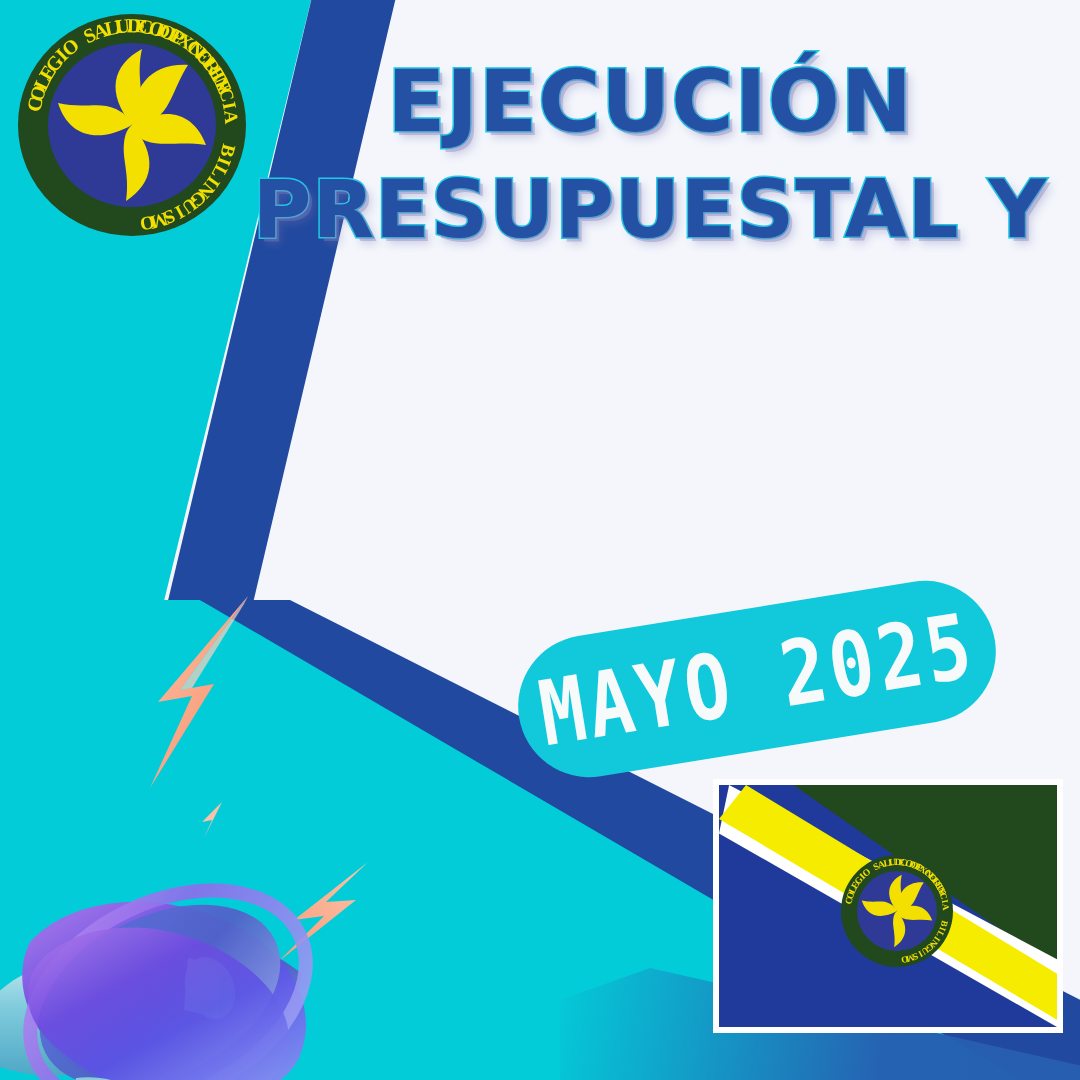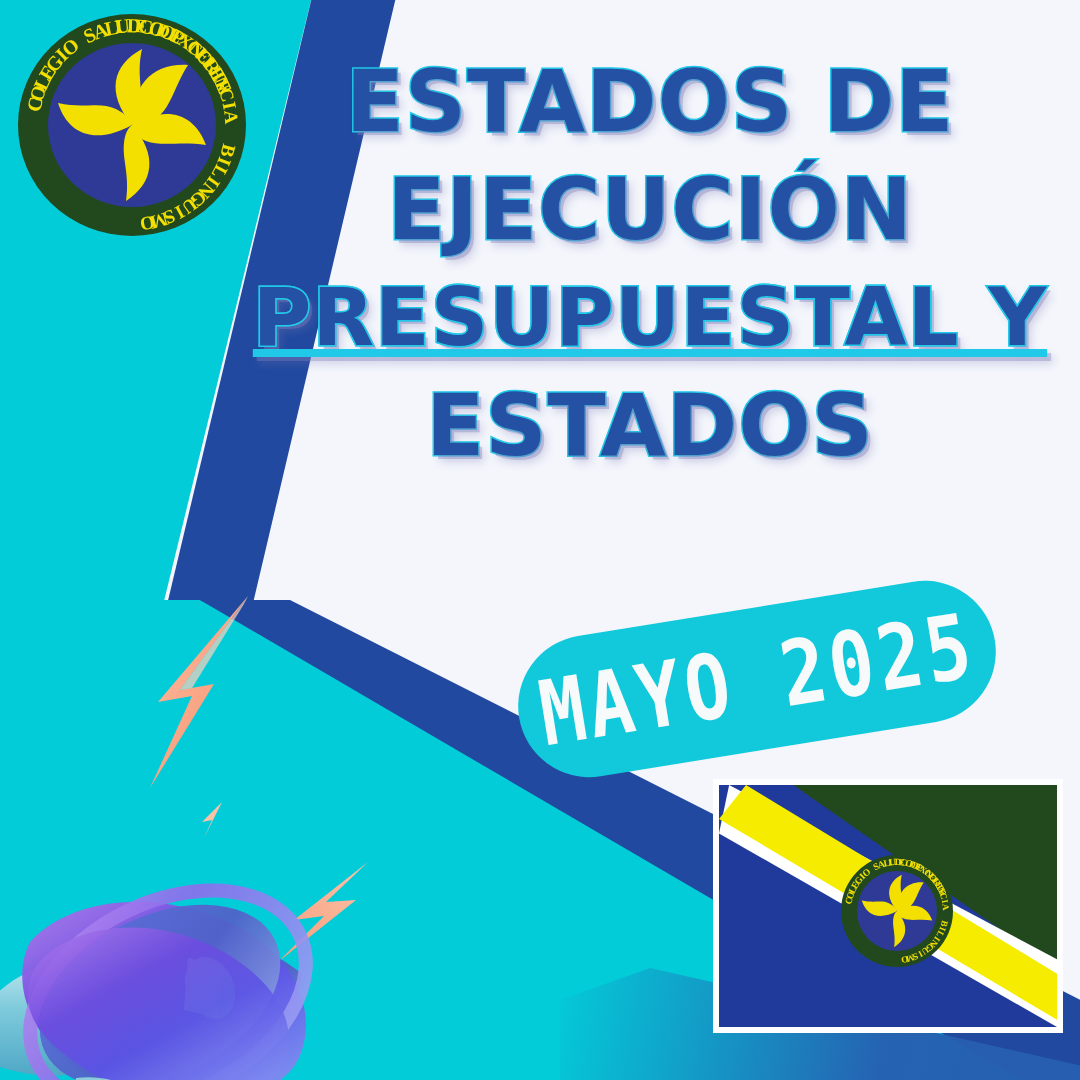--- a/index.html
+++ b/index.html
@@ -101,21 +101,21 @@
     line-height: 108px;
     letter-spacing: 1px;
     color: #2551A4;
     -webkit-text-stroke: 3px #20C9E8;
     paint-order: stroke fill;
     text-shadow:
        4px 4px 0 rgba(130,130,190,0.38),
        6px 7px 9px rgba(120,120,180,0.30);
     white-space: nowrap;
   }
-  .title-line.small { font-size: 80px; text-decoration: underline; }
+  .title-line.small { font-size: 80px; }
 
   
   #date-badge {
     position: absolute;
     left: 516px; top: 608px;
     width: 482px; height: 142px;
     transform: rotate(-9.2deg);
   }
   #date-badge .pill {
     position: absolute; inset: 0;
@@ -256,24 +256,22 @@
         <span style="font-size: 19px; transform: rotate(351deg) translate(0px, 99px) rotate(180deg) translate(-50%, -50%);">O</span>
         <span style="font-size: 19px; transform: rotate(172deg) translate(0px, 99px) rotate(180deg) translate(-50%, -50%);">I</span>
         <span style="font-size: 19px; transform: rotate(178.6deg) translate(0px, 99px) rotate(180deg) translate(-50%, -50%);">.</span>
         <span style="font-size: 19px; transform: rotate(185.2deg) translate(0px, 99px) rotate(180deg) translate(-50%, -50%);">E</span>
         <span style="font-size: 19px; transform: rotate(191.8deg) translate(0px, 99px) rotate(180deg) translate(-50%, -50%);">.</span>
         <span style="font-size: 19px; transform: rotate(198.4deg) translate(0px, 99px) rotate(180deg) translate(-50%, -50%);">D</span>
       </div>
   </div>
 
   <div class="title-block">
-    <div class="title-line">ESTADOS DE</div>
     <div class="title-line">EJECUCIÓN</div>
     <div class="title-line small">PRESUPUESTAL Y</div>
-    <div class="title-line">ESTADOS</div>
   </div>
 
   <div id="date-badge">
     <div class="pill"></div>
     <div class="label">MAYO 2025</div>
   </div>
 
   <div class="bolt" style="left:140px; top:592px; width:130px; height:200px;">
     <svg viewBox="0 0 130 200" preserveAspectRatio="none">
       <defs>

